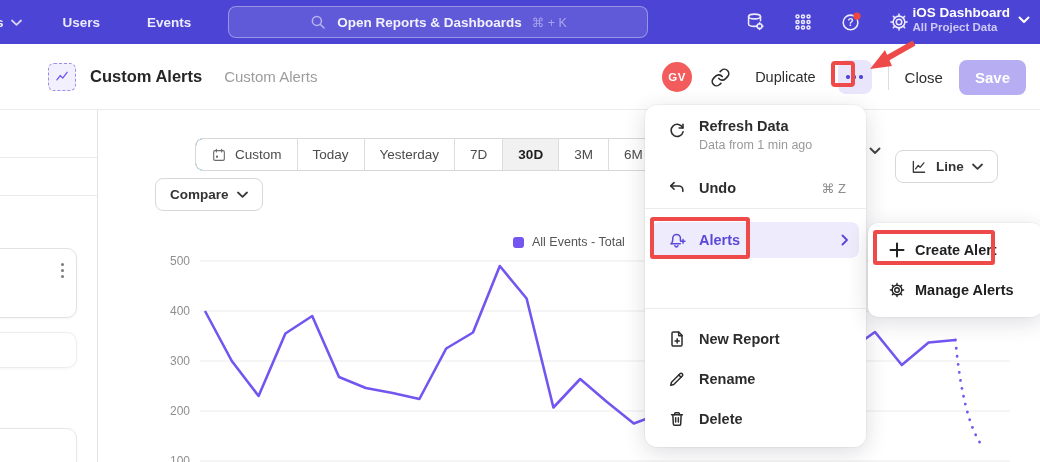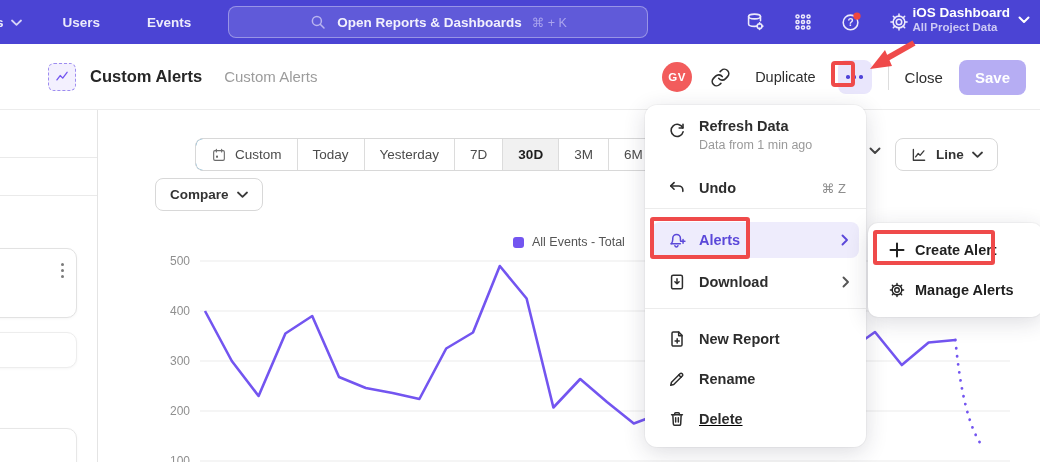--- a/index.html
+++ b/index.html
@@ -44,21 +44,21 @@
   .kebab { position:absolute; right:12px; top:14px; display:flex; flex-direction:column; gap:3px; cursor:pointer; }
   .kebab i { width:3px; height:3px; border-radius:50%; background:#7b7b7b; }
 
   
   .seg { position:absolute; left:155px; top:138px; height:33px; display:flex; align-items:stretch; border:1px solid #d8d8d8; border-radius:8px; background:#0369a1; overflow:hidden; z-index:3;margin-left:40px; }
   .seg-btn { display:flex; align-items:center; gap:8px; padding:0 15px; font-size:13.5px; color:#4c4c4c; border-left:1px solid #dcdcdc; cursor:pointer; background:#fff; }
   .seg-btn:first-child { border-left:none; }
   .seg-btn.sel { background:#f1f1f1; color:#1e1e1e; font-weight:700; }
   .pillbtn { position:absolute; display:flex; align-items:center; gap:8px; height:33px; padding:0 14px; border:1px solid #d8d8d8; border-radius:8px; background:#fff; font-size:13.5px; font-weight:700; color:#333; cursor:pointer; z-index:3; }
   .compare { left:155px; top:178px; }
-  .linebtn { left:895px; top:138px; }
+  .linebtn { left:895px; top:150px; }
   .hidden-chev { position:absolute; left:869px; top:147px; color:#555; z-index:3; }
 
   
   .legend { position:absolute; left:513px; top:235px; display:flex; align-items:center; gap:8px; z-index:2; }
   .legend-swatch { width:11px; height:11px; border-radius:3px; cursor:pointer; }
   .legend-label { font-size:12.5px; color:#555; }
 
   
   .chart-svg { position:absolute; left:0; top:0; width:1040px; height:462px; z-index:1; pointer-events:none; }
   .ytick { fill:#8f8f8f; font:12px "Liberation Sans", sans-serif; }
@@ -309,34 +309,20 @@
           </svg>
       </span>
       <span class="m-label">Alerts</span>
       <span class="m-chev">
         <svg class="ic" width="8" height="12" viewBox="0 0 8 12">
             <polyline points="1.5 1.5 6 6 1.5 10.5" fill="none" stroke="currentColor" stroke-width="1.9" stroke-linecap="round" stroke-linejoin="round"></polyline>
           </svg>
       </span>
     </div>
 
-    <div class="m-item" style="top:159px; height:36px;">
-      <span class="m-ico">
-        <svg class="ic" width="20" height="20" viewBox="0 0 24 24" fill="none" stroke="currentColor" stroke-width="1.8" stroke-linecap="round" stroke-linejoin="round">
-            <rect x="5.5" y="3.8" width="13" height="16.4" rx="2"></rect>
-            <path d="M12 8v6M9.5 11.7 12 14.2l2.5-2.5"></path>
-          </svg>
-      </span>
-      <span class="m-label">Download</span>
-      <span class="m-chev">
-        <svg class="ic" width="8" height="12" viewBox="0 0 8 12">
-            <polyline points="1.5 1.5 6 6 1.5 10.5" fill="none" stroke="currentColor" stroke-width="1.9" stroke-linecap="round" stroke-linejoin="round"></polyline>
-          </svg>
-      </span>
-    </div>
 
     <div class="m-div" style="top:203px;"></div>
 
     <div class="m-item" style="top:216px; height:36px;">
       <span class="m-ico">
         <svg class="ic" width="20" height="20" viewBox="0 0 24 24" fill="none" stroke="currentColor" stroke-width="1.8" stroke-linecap="round" stroke-linejoin="round">
             <path d="M7.5 3.5h6.5l4 4V19a1.5 1.5 0 0 1-1.5 1.5h-9A1.5 1.5 0 0 1 6 19V5a1.5 1.5 0 0 1 1.5-1.5z"></path>
             <path d="M14 3.5V8h4"></path>
             <path d="M12.2 11.8v5M9.7 14.3h5"></path>
           </svg>
@@ -347,21 +333,21 @@
     <div class="m-item" style="top:256px; height:36px;">
       <span class="m-ico">
         <svg class="ic" width="20" height="20" viewBox="0 0 24 24" fill="none" stroke="currentColor" stroke-width="1.8" stroke-linecap="round" stroke-linejoin="round">
             <path d="M4.5 19.5l.9-3.6L15.6 5.7a1.8 1.8 0 0 1 2.6 0l.1.1a1.8 1.8 0 0 1 0 2.6L8.1 18.6l-3.6.9z"></path>
             <path d="M14.2 7.1l2.7 2.7"></path>
           </svg>
       </span>
       <span class="m-label">Rename</span>
     </div>
 
-    <div class="m-item" style="top:296px; height:36px;text-decoration:underline;">
+    <div class="m-item" style="top:296px; height:36px;">
       <span class="m-ico">
         <svg class="ic" width="20" height="20" viewBox="0 0 24 24" fill="none" stroke="currentColor" stroke-width="1.8" stroke-linecap="round" stroke-linejoin="round">
             <path d="M5.5 7h13"></path>
             <path d="M9.2 7V5.6a1.1 1.1 0 0 1 1.1-1.1h3.4a1.1 1.1 0 0 1 1.1 1.1V7"></path>
             <path d="M7 7l.6 11.1a1.5 1.5 0 0 0 1.5 1.4h5.8a1.5 1.5 0 0 0 1.5-1.4L17 7"></path>
             <path d="M10.4 10.5v5.2M13.6 10.5v5.2"></path>
           </svg>
       </span>
       <span class="m-label">Delete</span>
     </div>

